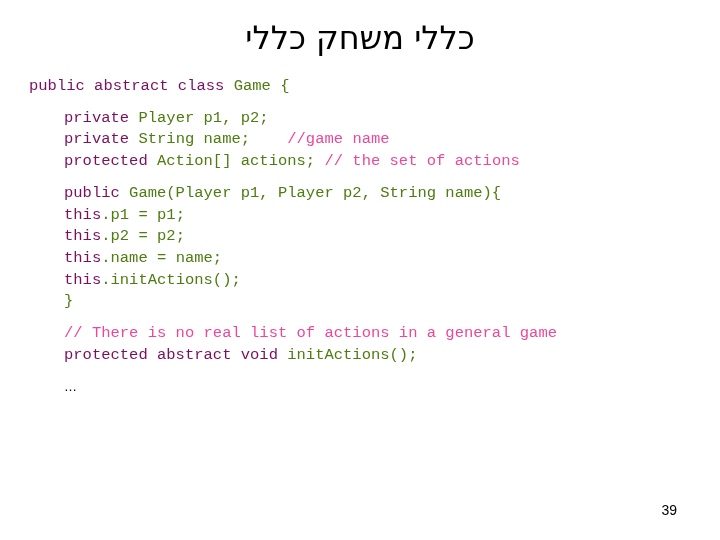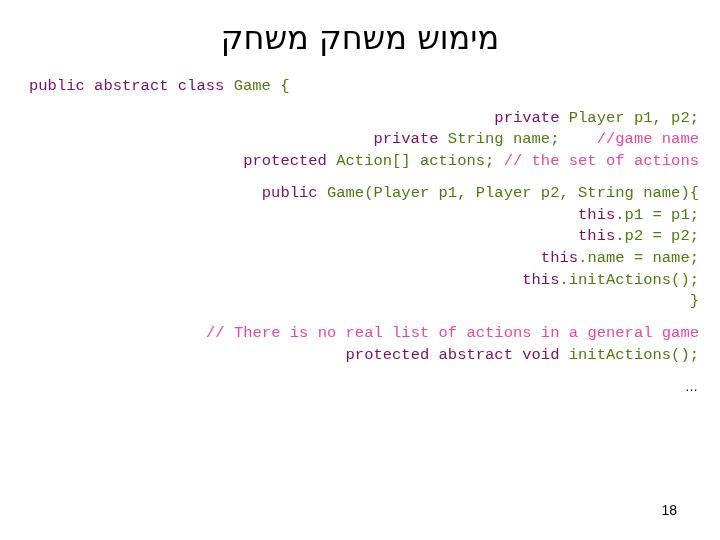--- a/index.html
+++ b/index.html
@@ -43,21 +43,20 @@
     line-height: 21.7px;
     color: #3b3b3b;
     white-space: pre;
   }
   .code-line {
     white-space: pre;
     min-height: 21.7px;
   }
   .code-line.indent-1 {
     padding-left: 35px;
-    text-align: right;
   }
   .code-line.spacer {
     height: 10px;
     min-height: 10px;
     line-height: 10px;
   }
   .kw {
     color: #7b1060;
     font-weight: normal;
   }
@@ -82,19 +81,19 @@
     font-family: "Liberation Sans", sans-serif;
     font-size: 14px;
     color: #000000;
   }
 </style>
 </head>
 <body>
 
 <div class="slide-root">
 
-  <div class="slide-title">מימוש משחק משחק</div>
+  <div class="slide-title">כללי משחק כללי</div>
 
   <div class="code-block" id="code-block"><div class="code-line"><span class="kw">public abstract class</span><span class="plain"> Game {</span></div><div class="code-line spacer"></div><div class="code-line indent-1"><span class="kw">private</span><span class="plain"> Player p1, p2;</span></div><div class="code-line indent-1"><span class="kw">private</span><span class="plain"> String name;    </span><span class="cm">//game name</span></div><div class="code-line indent-1"><span class="kw">protected</span><span class="plain"> Action[] actions; </span><span class="cm">// the set of actions</span></div><div class="code-line spacer"></div><div class="code-line indent-1"><span class="kw">public</span><span class="plain"> Game(Player p1, Player p2, String name){</span></div><div class="code-line indent-1"><span class="kw">this</span><span class="plain">.p1 = p1;</span></div><div class="code-line indent-1"><span class="kw">this</span><span class="plain">.p2 = p2;</span></div><div class="code-line indent-1"><span class="kw">this</span><span class="plain">.name = name;</span></div><div class="code-line indent-1"><span class="kw">this</span><span class="plain">.initActions();</span></div><div class="code-line indent-1"><span class="plain">}</span></div><div class="code-line spacer"></div><div class="code-line indent-1"><span class="cm">// There is no real list of actions in a general game</span></div><div class="code-line indent-1"><span class="kw">protected abstract void</span><span class="plain"> initActions();</span></div><div class="code-line spacer"></div><div class="code-line indent-1"><span class="ellipsis">…</span></div></div>
 
-  <div class="page-number">18</div>
+  <div class="page-number">39</div>
 
 </div>
 
 </body></html>

